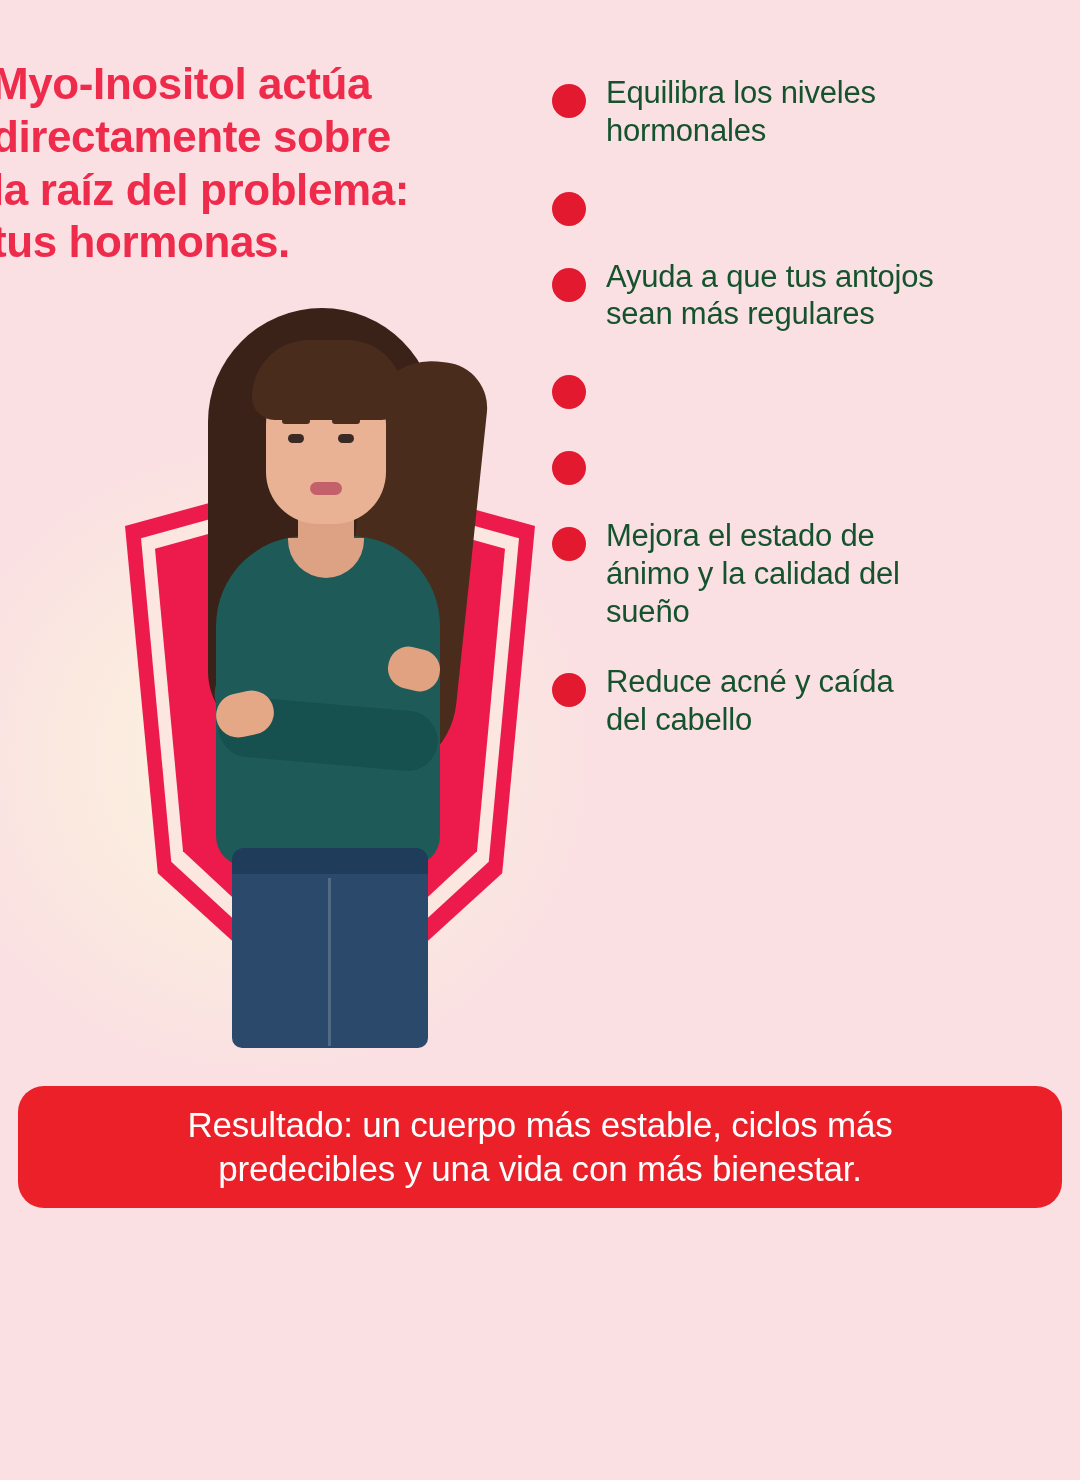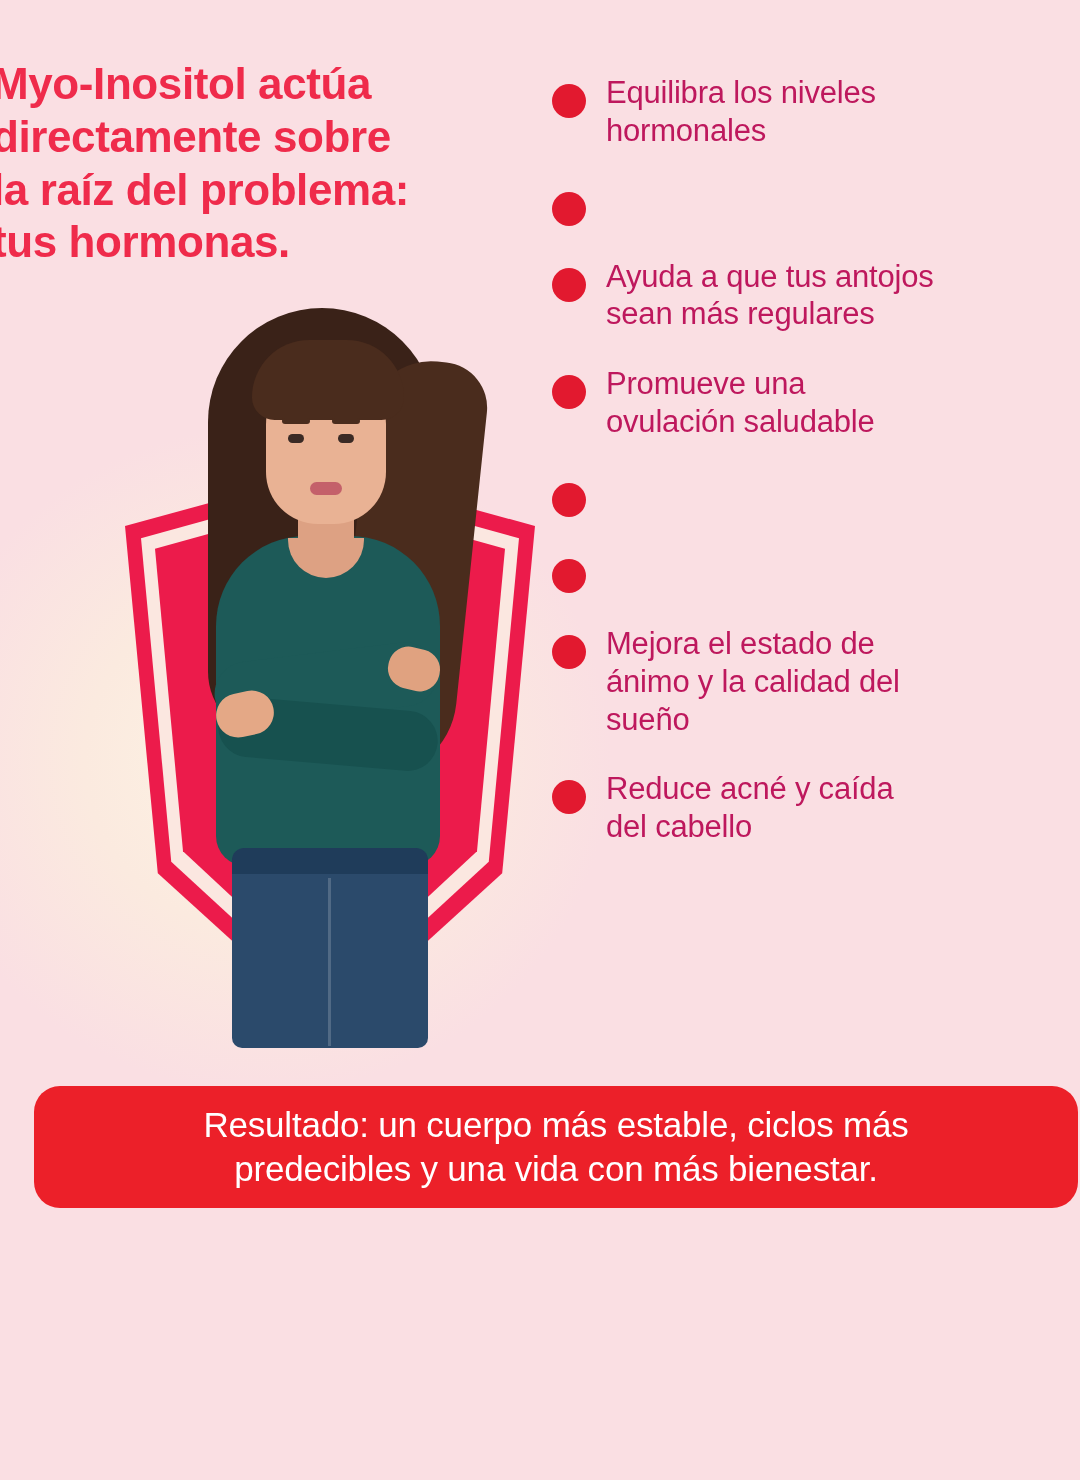--- a/index.html
+++ b/index.html
@@ -55,21 +55,21 @@
   .benefit .dot {
     flex: 0 0 auto;
     width: 34px;
     height: 34px;
     border-radius: 50%;
     background: #e2192f;
     margin-top: 10px;
     margin-right: 20px;
   }
   .benefit .text {
-    color: #be185d;
+    color: #14532d;
     font-size: 31px;
     line-height: 1.22;
     font-weight: 500;
     white-space: pre-line;
     letter-spacing: -0.2px;
   }
 
   
   .hero {
     position: absolute;
@@ -275,21 +275,21 @@
     left: 208px;
     top: 578px;
     width: 3px;
     height: 168px;
     background: rgba(255,255,255,0.18);
   }
 
   
   .banner {
     position: absolute;
-    left: 34px;
+    left: 18px;
     top: 1086px;
     width: 1044px;
     height: 122px;
     background: #ec2029;
     border-radius: 26px;
     display: flex;
     align-items: center;
     justify-content: center;
     text-align: center;
   }
@@ -351,25 +351,20 @@
   <div class="benefit">
     <span class="dot"></span>
   </div>
   <div class="benefit">
     <span class="dot"></span>
     <span class="text">Ayuda a que tus antojos
 sean más regulares</span>
   </div>
   <div class="benefit">
     <span class="dot"></span>
-    <span class="text">Promueve una
-ovulación saludable</span>
-  </div>
-  <div class="benefit">
-    <span class="dot"></span>
   </div>
   <div class="benefit">
     <span class="dot"></span>
   </div>
   <div class="benefit">
     <span class="dot"></span>
     <span class="text">Mejora el estado de
 ánimo y la calidad del
 sueño</span>
   </div>

